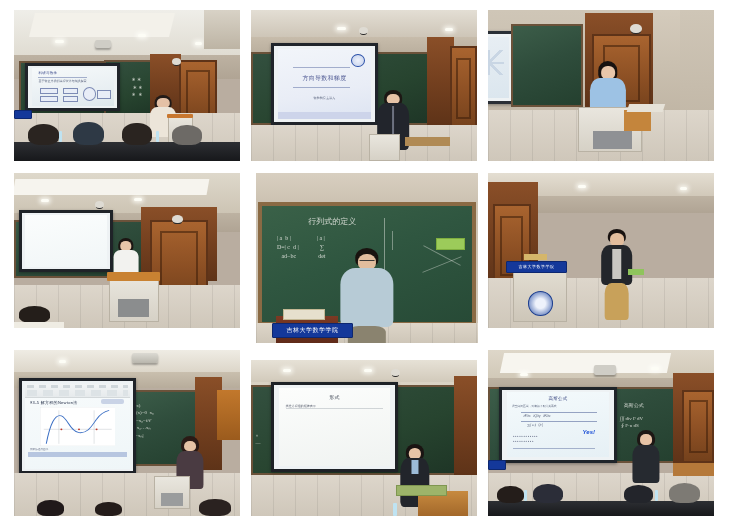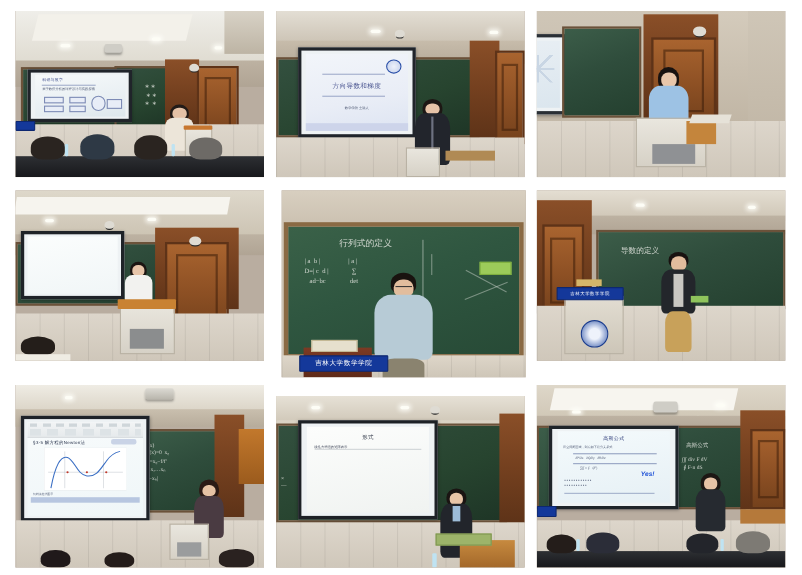--- a/index.html
+++ b/index.html
@@ -249,23 +249,20 @@
     <div class="wood" style="left:9%;top:84%;width:28%;height:16%;background:linear-gradient(180deg,#7c3a24,#5f2a18);"></div>
     <div style="position:absolute;left:12%;top:80%;width:18%;height:5%;background:#e6e0cd;border:1px solid #c3b894;"></div>
     <div class="banner" style="left:7%;top:88%;width:36%;height:8%;font-size:6px;background:#14389a;">吉林大学数学学院</div>
   </div>
 
   <div class="photo" style="left:488px;top:173px;width:226px;height:155px;">
     <div class="ceiling" style="height:18%;background:linear-gradient(180deg,#e4ded2,#cdc4b4);"></div>
     <div class="downlight" style="left:40%;top:8%;width:8px;height:3px;border-radius:2px;"></div>
     <div class="downlight" style="left:85%;top:9%;width:7px;height:3px;border-radius:2px;"></div>
     <div class="wallband" style="top:15%;height:11%;"></div>
-    <div class="board" style="left:24%;top:23%;width:76%;height:47%;">
-      <div class="chalk" style="left:12%;top:18%;font-size:7px;">导数的定义</div>
-    </div>
     <div class="wood" style="left:0;top:6%;width:22%;height:66%;"></div>
     <div class="door" style="left:2%;top:20%;width:17%;height:54%;"></div>
     <div class="wainscot" style="height:32%;">
         <div class="tilelines"></div>
       </div>
     <div class="person" style="left:50%;top:36%;width:14%;height:58%;">
       <div class="hair" style="top:0;width:58%;height:16%;background:#181210;"></div>
       <div class="head" style="top:5%;width:44%;height:14%;background:#e2bd9d;"></div>
       <div class="torso" style="top:18%;width:100%;height:44%;background:#23262b;"></div>
       <div style="position:absolute;left:50%;transform:translateX(-50%);top:22%;width:30%;height:34%;background:#c9c7c2;"></div>

